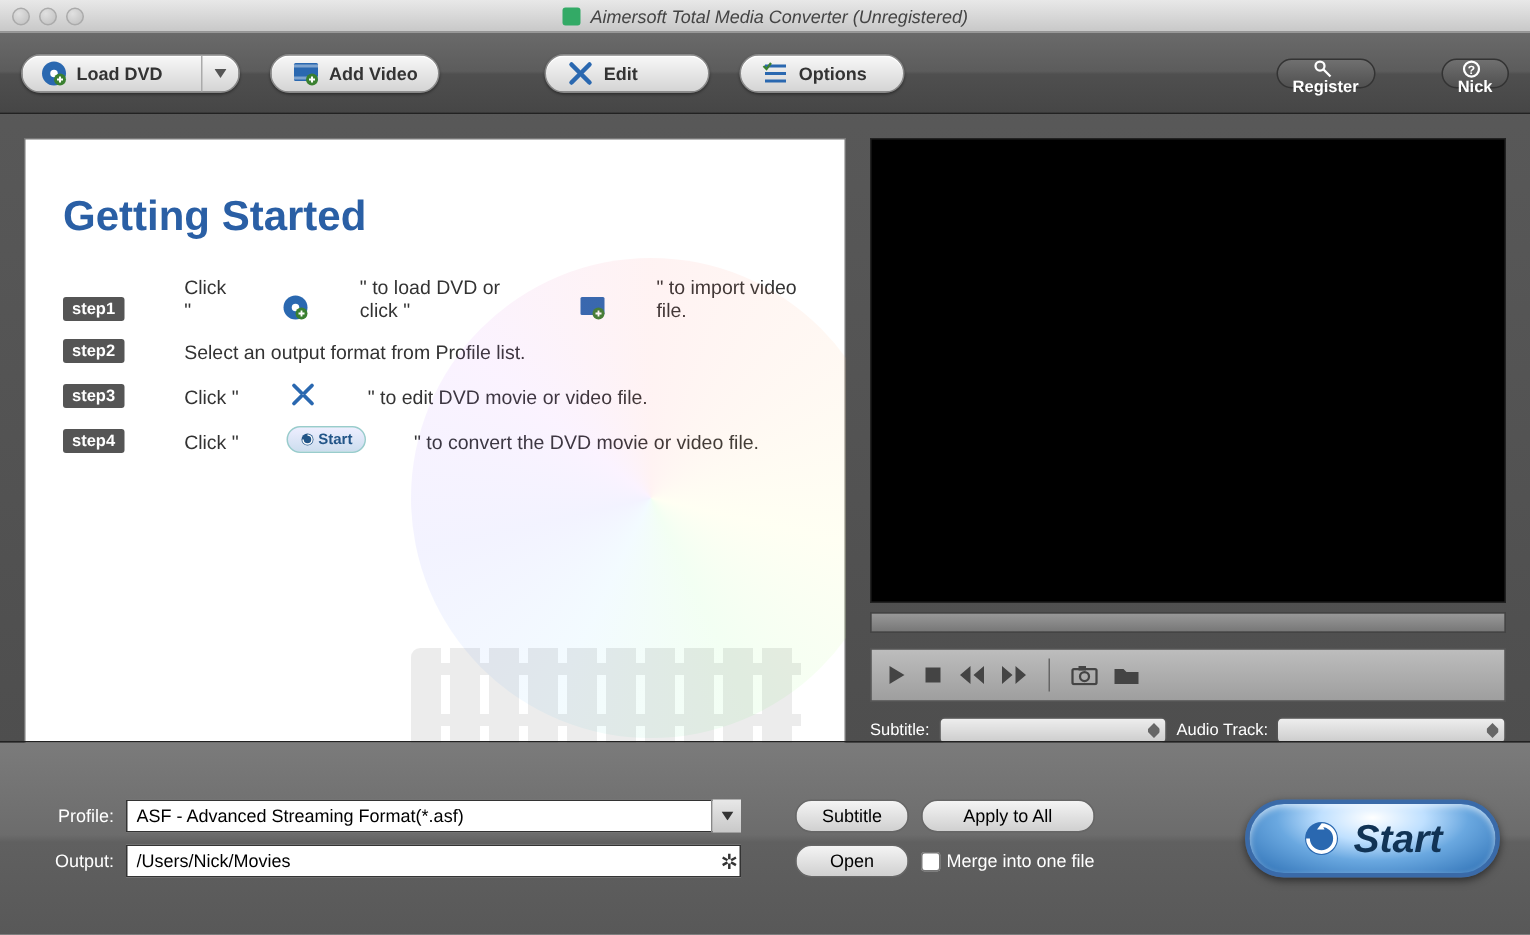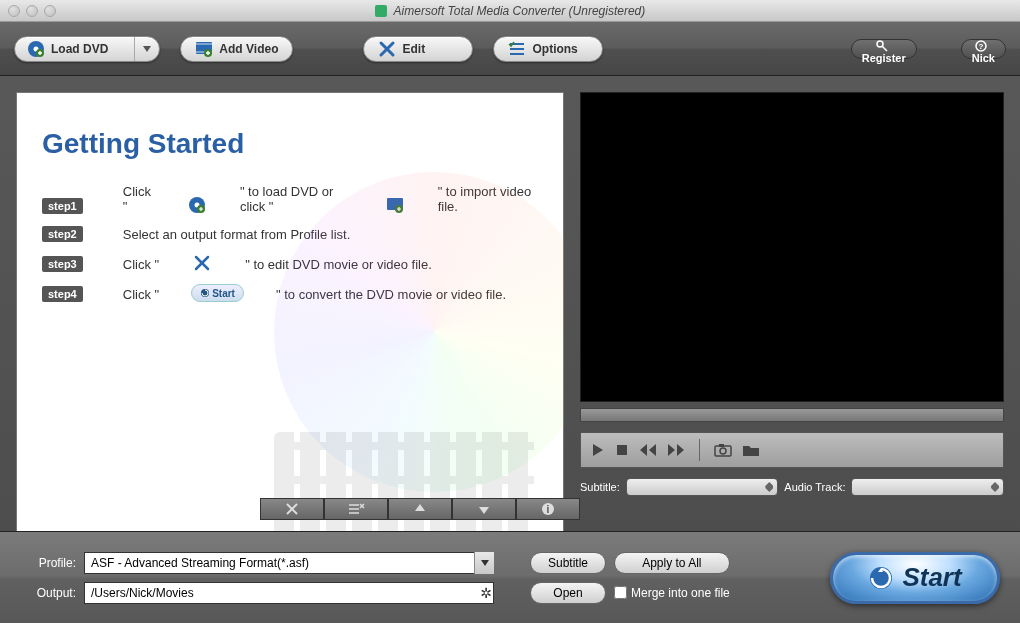--- a/index.html
+++ b/index.html
@@ -99,21 +99,21 @@
 .pcontrols .pdiv{ width:1px;height:22px;background:#666;margin:0 4px;}
 .picon{color:#444;font-size:16px;cursor:pointer;}
 .listbtns { display:flex; margin-top:10px; margin-left:120px;}
 .lb { width:64px; height:22px; background:linear-gradient(#888,#666); border:1px solid #333; display:flex; align-items:center; justify-content:center; color:#eee; cursor:pointer;}
 .subtitle-row{ display:flex; align-items:center; gap:6px; margin-top:10px; color:#fff; font-size:11px;}
 .dd{ background:linear-gradient(#eee,#ccc); border:1px solid #555; height:18px; border-radius:4px; flex:1; position:relative;}
 .dd:after{content:"";position:absolute;right:4px;top:3px;width:8px;height:10px;
   background:linear-gradient(#666,#666);clip-path:polygon(0 40%,50% 0,100% 40%,100% 60%,50% 100%,0 60%);}
 .bottom {
   position:absolute; bottom:0; left:0; right:0;
-  height: 92px;
+  height: 129px;
   background: linear-gradient(#7b7b7b,#6c6c6c 48%,#606060 52%,#585858);
   border-top:1px solid #222;
   padding: 14px 16px;
   display:flex; align-items:center;
 }
 .bottom-left{ display:grid; grid-template-columns: 60px 410px 20px auto auto; gap:8px 8px; align-items:center;}
 .bl-lbl{color:#fff; text-align:right; font-size:12px;}
 .combo{position:relative;}
 .combo input{width:100%;height:22px;padding:0 6px;border:1px solid #333;background:#fff;font-size:12px;}
 .combo .cbtn{position:absolute;right:0;top:0;width:20px;height:22px;background:linear-gradient(#e8e8e8,#c8c8c8);border-left:1px solid #888;display:flex;align-items:center;justify-content:center;}

